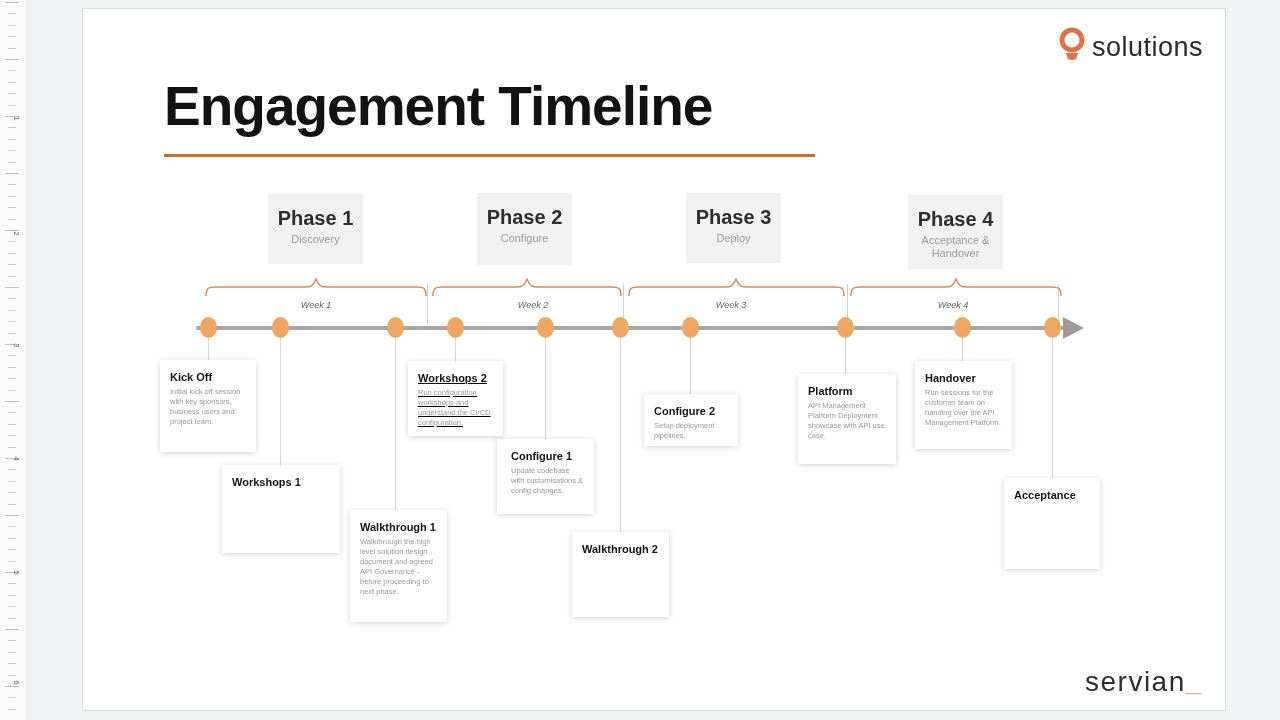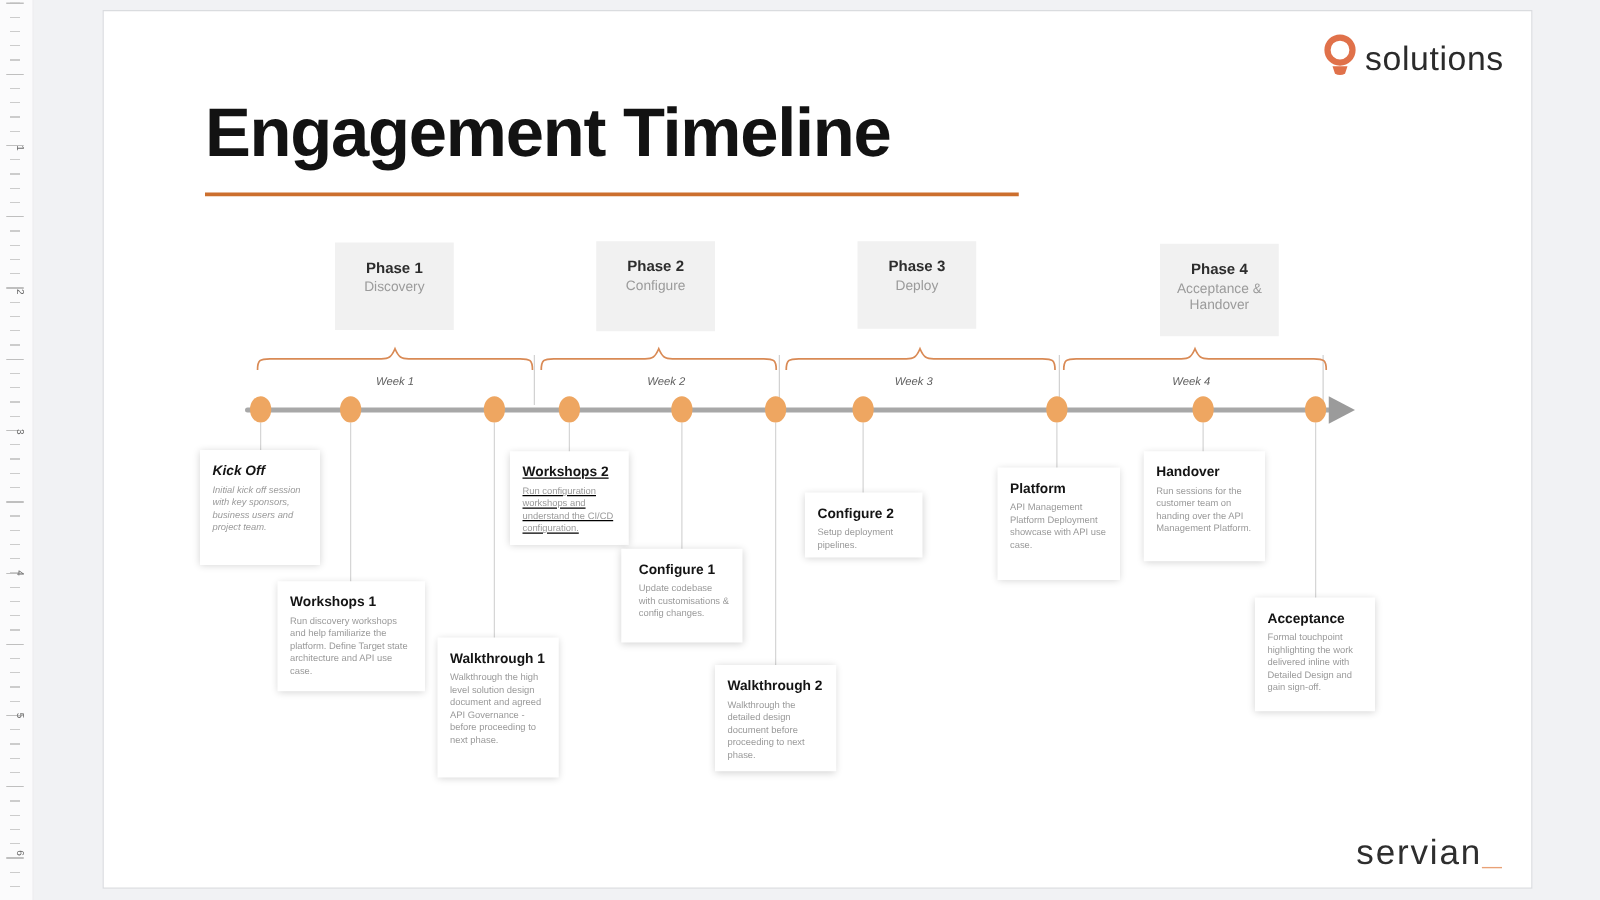--- a/index.html
+++ b/index.html
@@ -22,47 +22,47 @@
   .logo-solutions .text { font-size:27px; color:#2b2b2b; letter-spacing:0.5px; }
   .logo-servian { position:absolute; left:1085px; top:666px; font-size:28px; color:#2e2e2e; letter-spacing:1.5px; z-index:3; }
   .logo-servian .us { color:#e9a176; font-weight:bold; }
 
   
   .title { position:absolute; left:164px; top:74px; font-size:55px; font-weight:900; letter-spacing:-1px; color:#121212; z-index:3; }
   .title-rule { position:absolute; left:164px; top:154px; width:651px; height:3px; background:#cc6f2e; z-index:3; }
 
   
   .phase { position:absolute; width:95px; background:#f1f1f1; text-align:center; padding-top:13px; z-index:3; }
-  .phase .p-name { font-size:12px; font-weight:bold; color:#2d2d2d; margin-bottom:3px; }
+  .phase .p-name { font-size:20px; font-weight:bold; color:#2d2d2d; margin-bottom:3px; }
   .phase .p-sub { font-size:11px; color:#9b9b9b; line-height:13px; }
   .phase1 { left:268px; top:194px; height:70px; }
   .phase2 { left:477px; top:193px; height:72px; }
   .phase3 { left:686px; top:193px; height:70px; }
-  .phase4 { left:908px; top:195px; height:74px;margin-left:20px; }
+  .phase4 { left:908px; top:195px; height:74px; }
 
   
   .brace { position:absolute; top:277px; height:20px; z-index:2; }
   .brace svg { display:block; }
 
   
   .week { position:absolute; top:300px; font-size:9px; font-style:italic; color:#5f5f5f; z-index:3; text-align:center; width:80px; }
 
   
   .tl-line { position:absolute; left:196px; top:326px; width:870px; height:4px; background:#a8a8a8; border-radius:2px; z-index:2; }
   .tl-arrow { position:absolute; left:1063px; top:317px; width:0; height:0;
     border-left:21px solid #9b9b9b; border-top:11px solid transparent; border-bottom:11px solid transparent; z-index:2; }
   .dot { position:absolute; width:17px; height:21px; border-radius:50%; background:#eea661; top:317px; z-index:3; }
   .stem { position:absolute; width:1px; background:#d6d6d6; z-index:1; }
   .wtick { position:absolute; width:1px; background:#d2d2d2; top:284px; height:40px; z-index:1; }
 
   
   .card { position:absolute; background:#ffffff; box-shadow:0 1px 6px rgba(0,0,0,0.18); padding:11px 9px 8px 10px; z-index:4; }
   .card .c-title { font-size:11px; font-weight:bold; color:#141414; margin-bottom:4px; }
   .card .c-desc { font-size:7.5px; color:#9a9a9a; line-height:10px; }
-  .card1  { left:160px; top:360px; width:96px;  height:92px;font-style:italic; }
+  .card1  { left:160px; top:360px; width:96px;  height:92px; }
   .card2  { left:222px; top:465px; width:118px; height:88px; }
   .card3  { left:350px; top:510px; width:97px;  height:112px; }
   .card4  { left:408px; top:361px; width:95px;  height:75px;text-decoration:underline; }
   .card5  { left:497px; top:439px; width:97px;  height:75px;padding-left:14px; }
   .card6  { left:572px; top:532px; width:97px;  height:85px; }
   .card7  { left:644px; top:394px; width:94px;  height:52px; }
   .card8  { left:798px; top:374px; width:98px;  height:90px; }
   .card9  { left:915px; top:361px; width:97px;  height:88px; }
   .card10 { left:1004px; top:478px; width:96px; height:91px; }
 </style>
@@ -164,50 +164,47 @@
 <div class="dot" style="left:837px"></div>
 <div class="dot" style="left:954px"></div>
 <div class="dot" style="left:1044px"></div>
 
 <div class="card card1">
   <div class="c-title">Kick Off</div>
   <div class="c-desc">Initial kick off session with key sponsors, business users and project team.</div>
 </div>
 <div class="card card2">
   <div class="c-title">Workshops 1</div>
-  <div class="c-desc">Run discovery workshops and help familiarize the platform. Define Target state architecture and API use case.</div>
 </div>
 <div class="card card3">
   <div class="c-title">Walkthrough 1</div>
   <div class="c-desc">Walkthrough the high level solution design document and agreed API Governance - before proceeding to next phase.</div>
 </div>
 <div class="card card4">
   <div class="c-title">Workshops 2</div>
   <div class="c-desc">Run configuration workshops and understand the CI/CD configuration.</div>
 </div>
 <div class="card card5">
   <div class="c-title">Configure 1</div>
   <div class="c-desc">Update codebase with customisations &amp; config changes.</div>
 </div>
 <div class="card card6">
   <div class="c-title">Walkthrough 2</div>
-  <div class="c-desc">Walkthrough the detailed design document before proceeding to next phase.</div>
 </div>
 <div class="card card7">
   <div class="c-title">Configure 2</div>
   <div class="c-desc">Setup deployment pipelines.</div>
 </div>
 <div class="card card8">
   <div class="c-title">Platform</div>
   <div class="c-desc">API Management Platform Deployment showcase with API use case.</div>
 </div>
 <div class="card card9">
   <div class="c-title">Handover</div>
   <div class="c-desc">Run sessions for the customer team on handing over the API Management Platform.</div>
 </div>
 <div class="card card10">
   <div class="c-title">Acceptance</div>
-  <div class="c-desc">Formal touchpoint highlighting the work delivered inline with Detailed Design and gain sign-off.</div>
 </div>
 
 <div class="logo-servian">
   <span>servian</span><span class="us">_</span>
 </div>
 
 </body></html>

